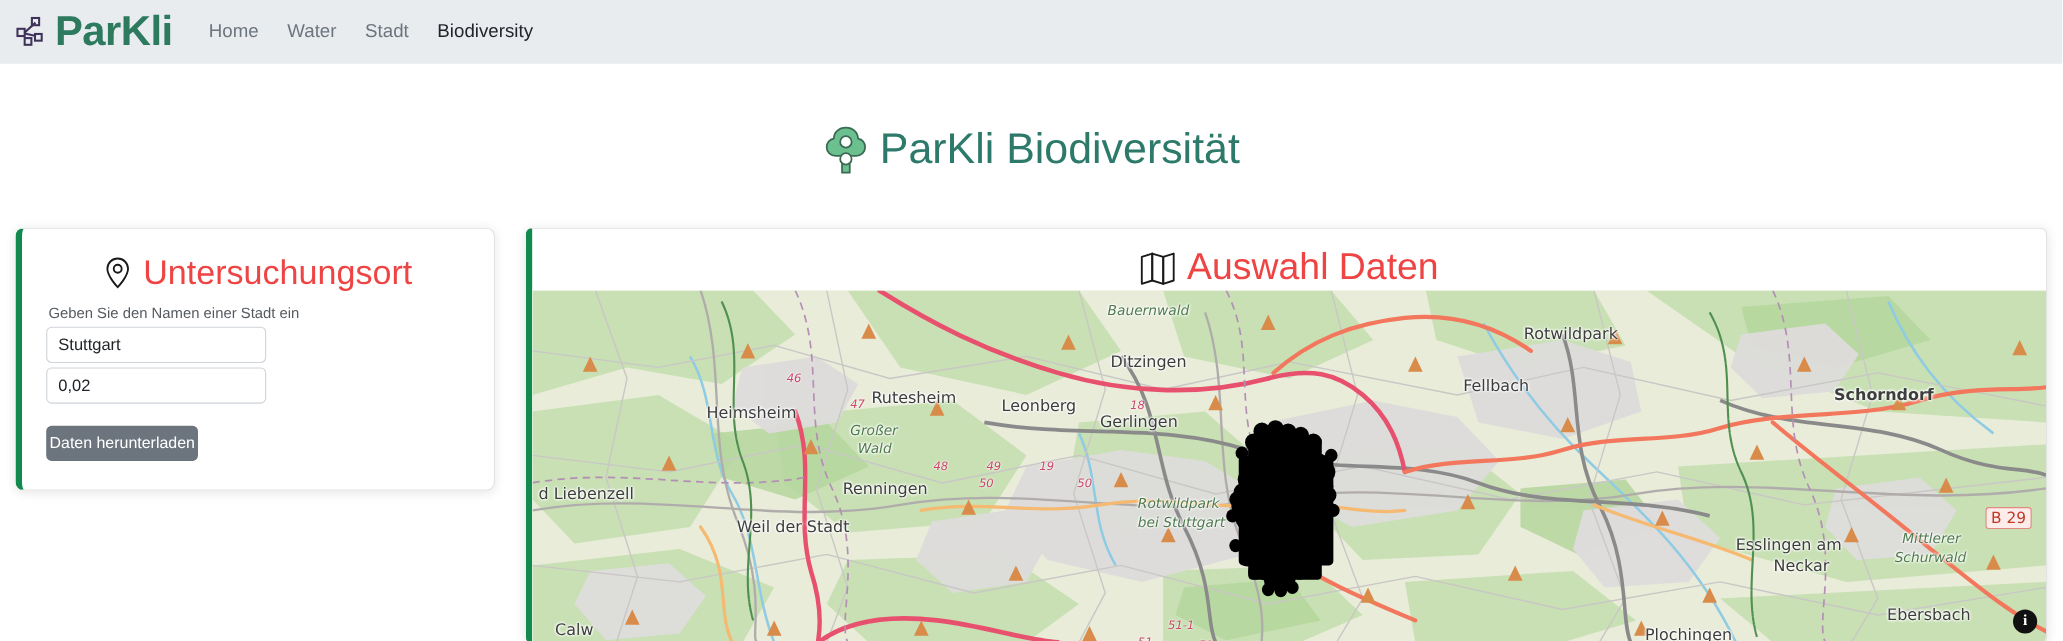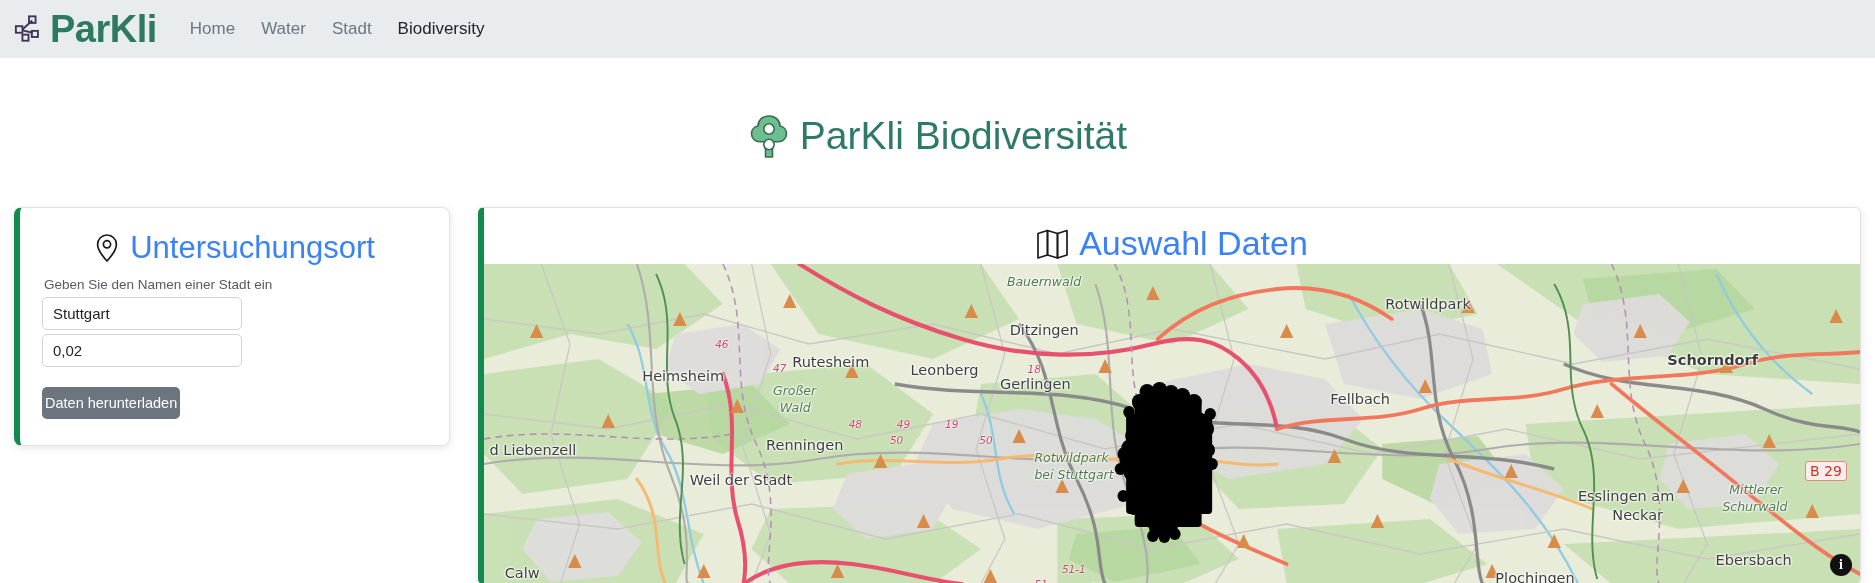--- a/index.html
+++ b/index.html
@@ -84,21 +84,21 @@
 
   .card-heading {
     display: flex;
     align-items: center;
     justify-content: center;
     gap: 10px;
     margin: 8px 0 14px 0;
   }
   .card-heading .h-text {
     font-size: 31px;
-    color: #3b82f6;
+    color: #ef4444;
     font-weight: normal;
     line-height: 1;
   }
   .pin-icon { width: 26px; height: 30px; display:block; }
 
   .field-label {
     font-size: 13.5px;
     color: #555b61;
     margin: 6px 0 5px 2px;
     display: block;
@@ -510,31 +510,31 @@
               <rect x="681" y="133" width="70" height="130" rx="4"></rect>
               <rect x="672" y="150" width="90" height="100" rx="4"></rect>
             </g>
           </svg>
         </div>
 
         <div id="map-labels">
             <div class="map-label forest" style="left: 38%; top: 3%;">Bauernwald</div>
             <div class="map-label town" style="left: 38.2%; top: 18%;">Ditzingen</div>
             <div class="map-label town" style="left: 65.5%; top: 10%;">Rotwildpark</div>
-            <div class="map-label town" style="left: 61.5%; top: 24.5%; margin-top: 48px;">Fellbach</div>
+            <div class="map-label town" style="left: 61.5%; top: 24.5%;">Fellbach</div>
             <div class="map-label town" style="left: 11.5%; top: 32.5%;">Heimsheim</div>
             <div class="map-label town" style="left: 22.4%; top: 28%;">Rutesheim</div>
             <div class="map-label town" style="left: 31%; top: 30.5%;">Leonberg</div>
             <div class="map-label town" style="left: 37.5%; top: 35%;">Gerlingen</div>
             <div class="map-label town" style="left: 86%; top: 27.5%; font-weight: bold;">Schorndorf</div>
             <div class="map-label forest" style="left: 21%; top: 37%;">Großer</div>
             <div class="map-label forest" style="left: 21.5%; top: 42.5%;">Wald</div>
             <div class="map-label town" style="left: 0.4%; top: 55.5%;">d Liebenzell</div>
             <div class="map-label town" style="left: 20.5%; top: 54%;">Renningen</div>
-            <div class="map-label town" style="left: 13.5%; top: 65%; margin-left: 20px;">Weil der Stadt</div>
+            <div class="map-label town" style="left: 13.5%; top: 65%;">Weil der Stadt</div>
             <div class="map-label forest" style="left: 40%; top: 58%;">Rotwildpark</div>
             <div class="map-label forest" style="left: 40%; top: 63.5%;">bei Stuttgart</div>
             <div class="map-label town" style="left: 79.5%; top: 70%;">Esslingen am</div>
             <div class="map-label town" style="left: 82%; top: 76%;">Neckar</div>
             <div class="map-label forest" style="left: 90.5%; top: 68%;">Mittlerer</div>
             <div class="map-label forest" style="left: 90%; top: 73.5%;">Schurwald</div>
             <div class="map-label town" style="left: 89.5%; top: 90%;">Ebersbach</div>
             <div class="map-label town" style="left: 1.5%; top: 94%;">Calw</div>
             <div class="map-label town" style="left: 73.5%; top: 95.5%;">Plochingen</div>
             <div class="map-label shield" style="left: 16.8%; top: 15.5%;">46</div>

